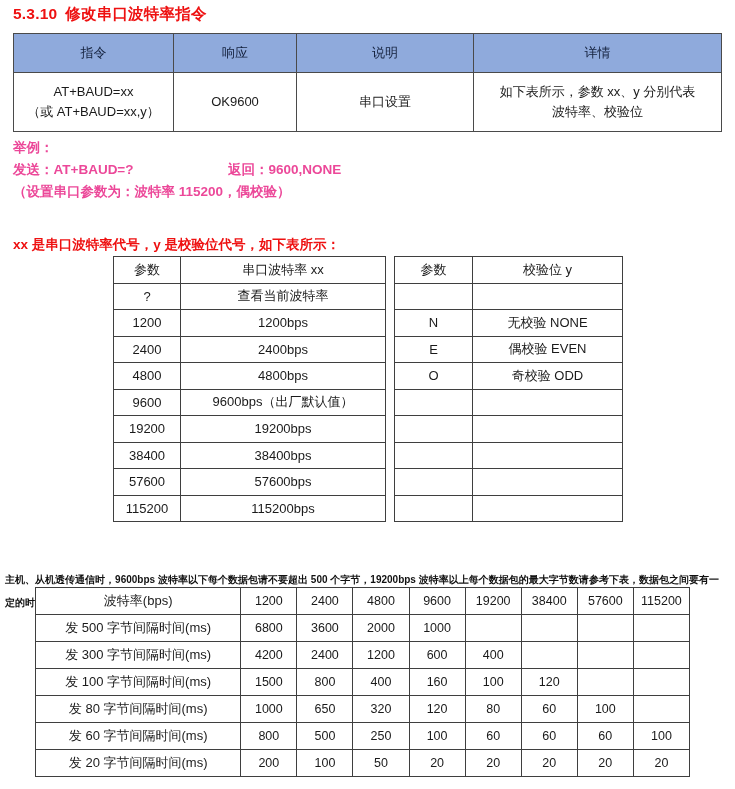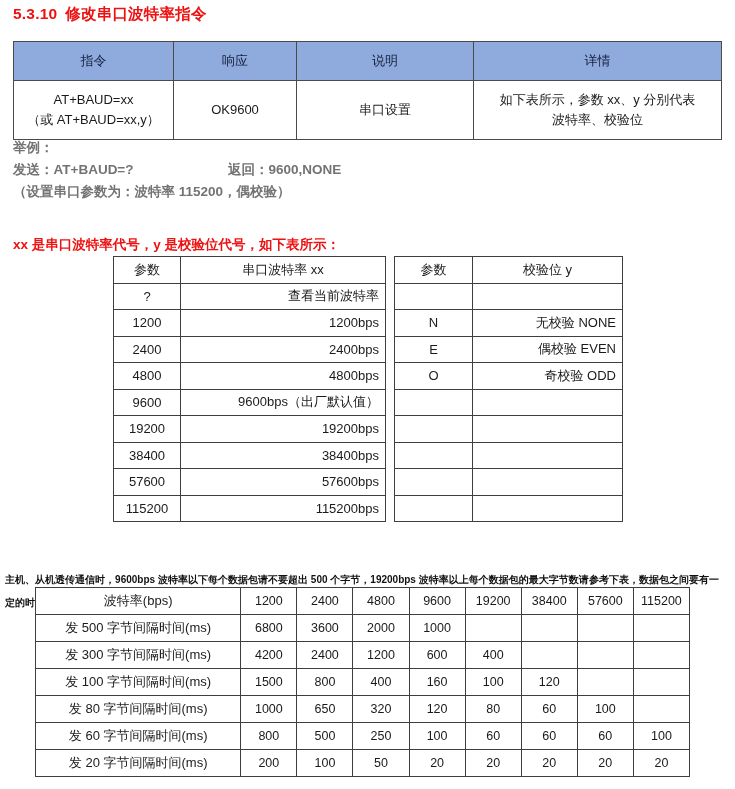--- a/index.html
+++ b/index.html
@@ -36,21 +36,20 @@
   .section-title .num { margin-right: 8px; }
 
   
   table.cmd-table {
     position: absolute;
     left: 13px;
     top: 33px;
     width: 708px;
     border-collapse: collapse;
     table-layout: fixed;
-    margin-top: 8px;
   }
   table.cmd-table th,
   table.cmd-table td {
     border: 1px solid #4a4a4a;
     text-align: center;
     vertical-align: middle;
     font-size: 13px;
     padding: 2px 4px;
   }
   table.cmd-table th {
@@ -68,21 +67,21 @@
   .cmd-l2 { display: block; }
 
   
   .example-block {
     position: absolute;
     left: 13px;
     top: 137px;
     width: 700px;
     font-size: 13.5px;
     font-weight: bold;
-    color: #737373;
+    color: #ec4899;
     line-height: 22px;
   }
   .example-block .ex-line { white-space: pre; }
   .ex-col-a { display: inline-block; width: 215px; }
 
   .note-red {
     position: absolute;
     left: 13px;
     top: 236px;
     font-size: 13.5px;
@@ -103,21 +102,21 @@
     height: 25.5px;
     padding: 0 6px;
     background: #ffffff;
     vertical-align: middle;
     margin-top: 28px;
   }
   table.param-table td.c-code {
     text-align: center;
   }
   table.param-table td.c-desc {
-    text-align: right;
+    text-align: center;
   }
   table.param-table tr.hdr td {
     text-align: center;
   }
 
   #baud-table { left: 113px; top: 256px; width: 272px; }
   #baud-table col.c1 { width: 67px; }
   #baud-table col.c2 { width: 205px; }
 
   #parity-table { left: 394px; top: 256px; width: 228px; }

